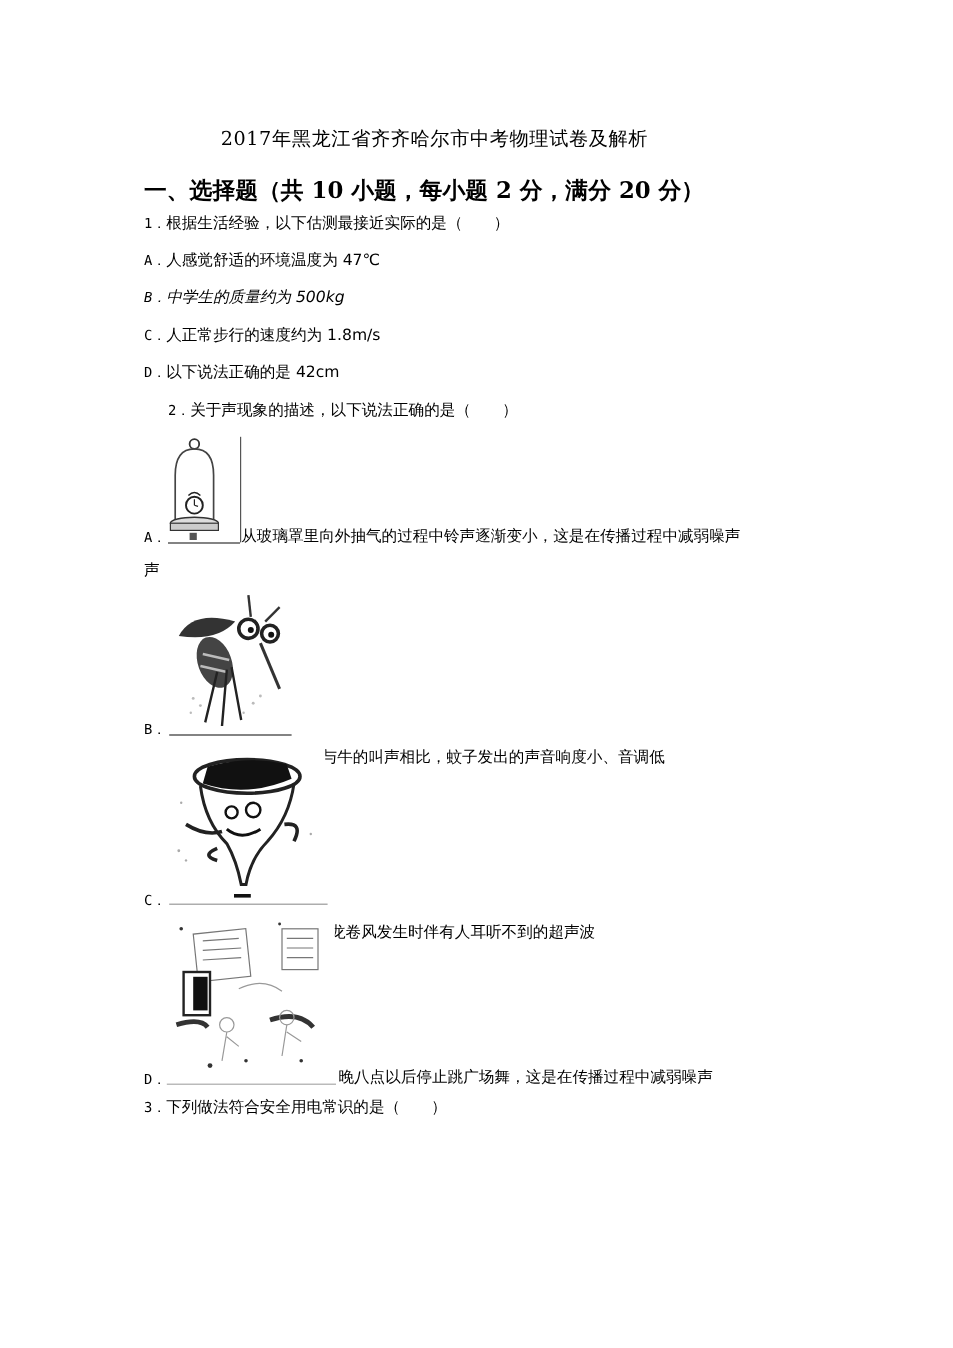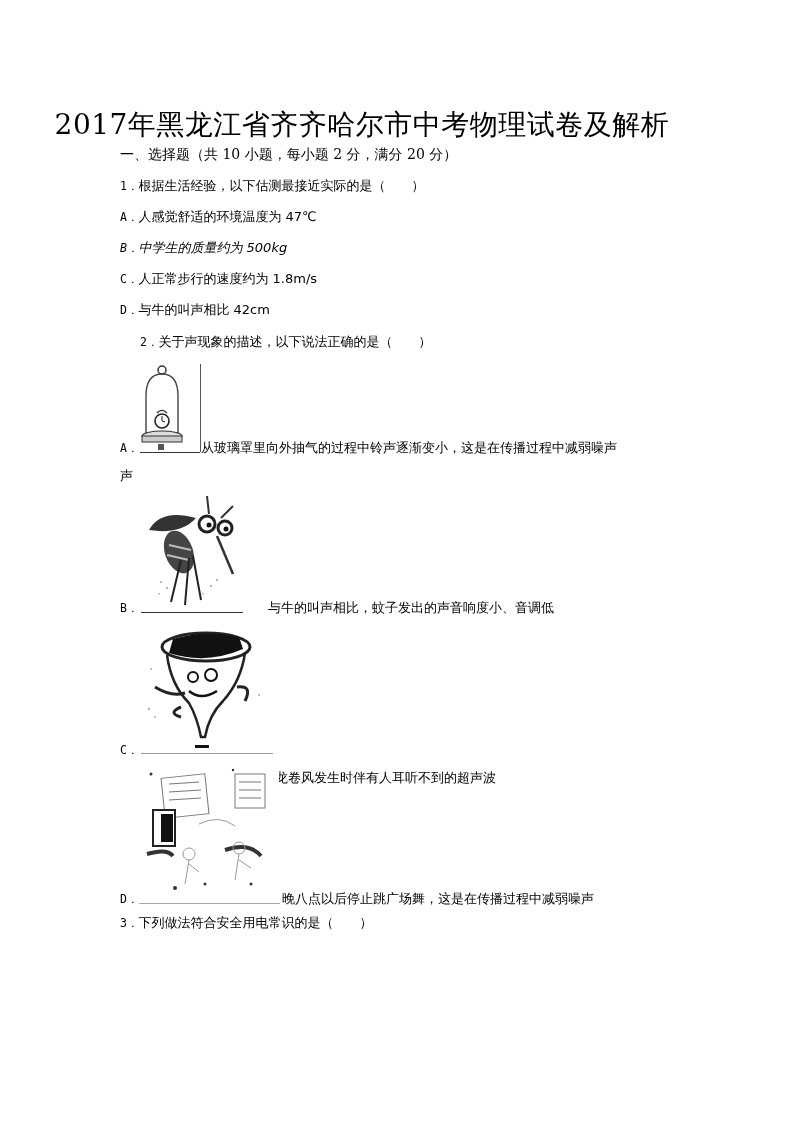--- a/index.html
+++ b/index.html
@@ -1,21 +1,21 @@
 <!DOCTYPE html>
 <html><head>
 <meta charset="utf-8">
 <style>
   html, body { margin:0; padding:0; background:#ffffff; }
   body { width:794px; height:1123px; position:relative; overflow:hidden;
          font-family:"DejaVu Sans", "Liberation Sans", sans-serif; color:#000; }
   .abs { position:absolute; white-space:nowrap; }
   .title { left:0; width:724px; top:106px; text-align:center;
-           font-family:"DejaVu Serif", "Liberation Serif", serif; font-size:28px; letter-spacing:0.5px; }
-  .section { left:120px; top:146px; font-size:14px; font-weight:normal;
+           font-family:"DejaVu Serif", "Liberation Serif", serif; font-size:16px; letter-spacing:0.5px; }
+  .section { left:120px; top:146px; font-size:19px; font-weight:bold;
              font-family:"DejaVu Serif", "Liberation Serif", serif; }
   .line { font-size:13px; line-height:16px; }
   .mono { font-family:"DejaVu Sans Mono", "Liberation Mono", monospace; font-size:11.5px; }
   .pic { position:absolute; background:#fff; }
   .underline { position:absolute; height:0; border-bottom:1px solid #333; }
   .vline { position:absolute; width:0; border-left:1px solid #555; }
 </style>
 </head>
 <body>
 
@@ -30,21 +30,21 @@
   <div class="abs line" style="left:120px; top:209px;">
     <span class="mono">A．</span><span>人感觉舒适的环境温度为 47℃</span>
   </div>
   <div class="abs line" style="left:120px; top:240px;font-style:italic;">
     <span class="mono">B．</span><span>中学生的质量约为 500kg</span>
   </div>
   <div class="abs line" style="left:120px; top:271px;">
     <span class="mono">C．</span><span>人正常步行的速度约为 1.8m/s</span>
   </div>
   <div class="abs line" style="left:120px; top:302px;">
-    <span class="mono">D．</span><span>与牛的叫声相比 42cm</span>
+    <span class="mono">D．</span><span>以下说法正确的是 42cm</span>
   </div>
 
   <div class="abs line" style="left:120px; top:334px;margin-left:20px;">
     <span class="mono">2．</span><span>关于声现象的描述，以下说法正确的是（　　）</span>
   </div>
 
   <div class="pic" style="left:140px; top:364px; width:60px; height:88px;">
     <svg width="60" height="88" viewBox="0 0 60 88">
       <circle cx="22" cy="6" r="4" fill="none" stroke="#333" stroke-width="1.5"></circle>
       <path d="M6 70 L6 32 Q6 10 22 10 Q38 10 38 32 L38 70" fill="none" stroke="#444" stroke-width="1.4"></path>
@@ -86,21 +86,21 @@
           <circle cx="76" cy="90" r="1.2"></circle>
           <circle cx="62" cy="104" r="1"></circle>
           <circle cx="18" cy="104" r="1"></circle>
         </g>
     </svg>
   </div>
   <div class="underline" style="left:141px; top:612px; width:102px;"></div>
   <div class="abs line" style="left:120px; top:600px;">
     <span class="mono">B．</span>
   </div>
-  <div class="abs line" style="left:244px; top:600px;margin-left:24px;">与牛的叫声相比，蚊子发出的声音响度小、音调低</div>
+  <div class="abs line" style="left:244px; top:624px;margin-left:24px;">与牛的叫声相比，蚊子发出的声音响度小、音调低</div>
 
   <div class="pic" style="left:141px; top:625px; width:130px; height:128px;">
     <svg width="130" height="128" viewBox="0 0 130 128">
       <ellipse cx="65" cy="22" rx="44" ry="14" fill="none" stroke="#222" stroke-width="3"></ellipse>
       <path d="M28 28 Q65 40 102 24 L98 12 Q65 4 32 14 Z" fill="#111"></path>
       <path d="M26 30 Q30 60 48 78 Q56 92 60 112 L64 112 Q68 90 82 76 Q100 56 104 28" fill="none" stroke="#222" stroke-width="2.5"></path>
       <circle cx="52" cy="52" r="5" fill="#fff" stroke="#111" stroke-width="2"></circle>
       <circle cx="70" cy="50" r="6" fill="#fff" stroke="#111" stroke-width="2"></circle>
       <path d="M48 66 Q60 76 76 66" fill="none" stroke="#111" stroke-width="2.5"></path>
       <path d="M14 62 Q30 72 44 68 M96 62 Q112 60 104 76 M40 82 Q26 88 40 92" fill="none" stroke="#222" stroke-width="3"></path>

